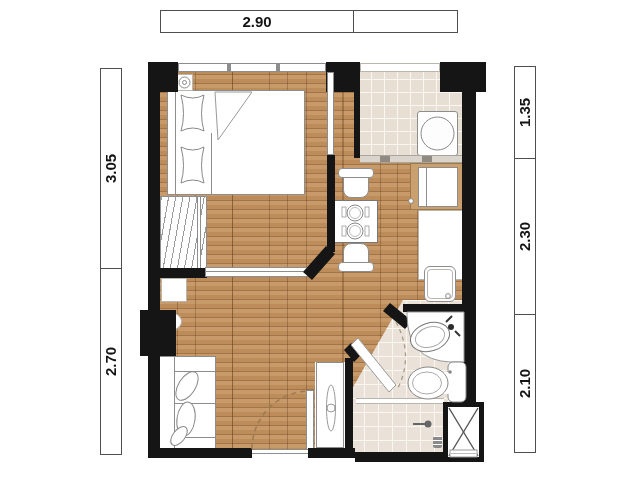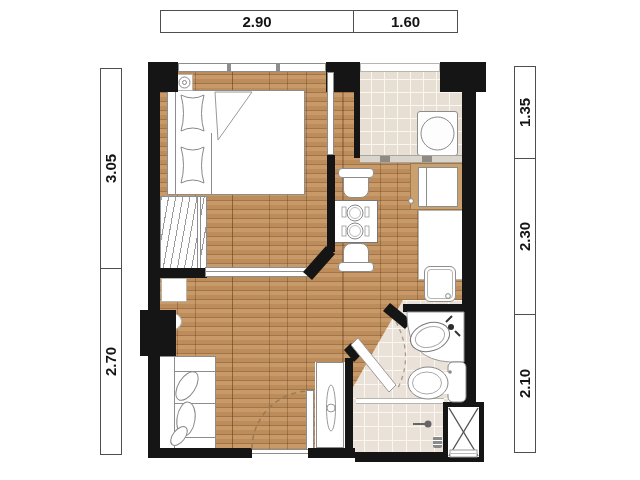--- a/index.html
+++ b/index.html
@@ -41,23 +41,20 @@
 </style>
 </head>
 <body>
 
 <div id="stage">
 
   <div class="abs dimbox hcells" style="left:160px;top:10px;width:298px;height:23px;">
     <div class="dimcell" style="width:192px;border-right:1.5px solid var(--dim-border);">
         <span>2.90</span>
       </div>
-    <div class="dimcell" style="flex:1;">
-        <span>1.60</span>
-      </div>
   </div>
 
   <div class="abs dimbox" style="left:100px;top:68px;width:22px;height:387px;flex-direction:column;">
     <div class="dimcell vdim" style="height:199px;border-bottom:1.5px solid var(--dim-border);">
         <span>3.05</span>
       </div>
     <div class="dimcell vdim" style="flex:1;">
         <span>2.70</span>
       </div>
   </div>

